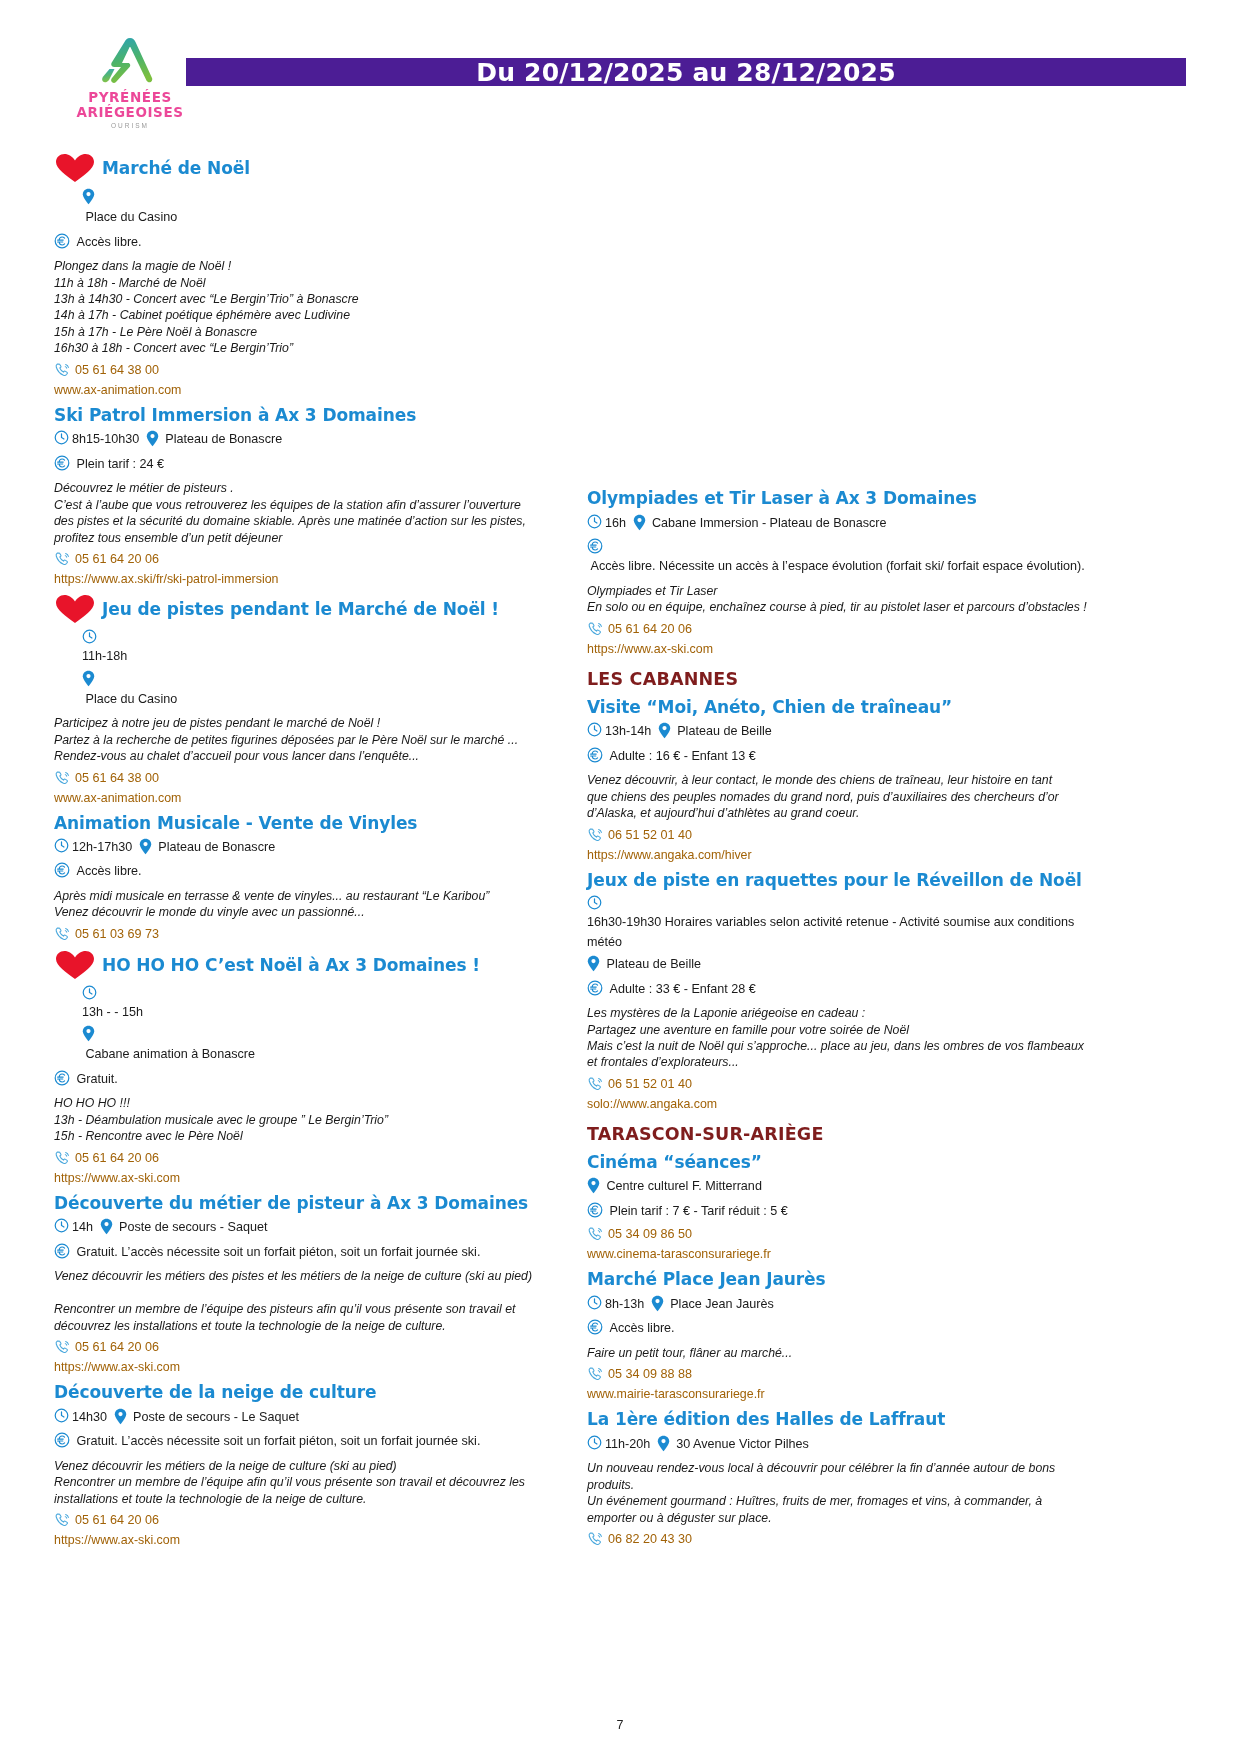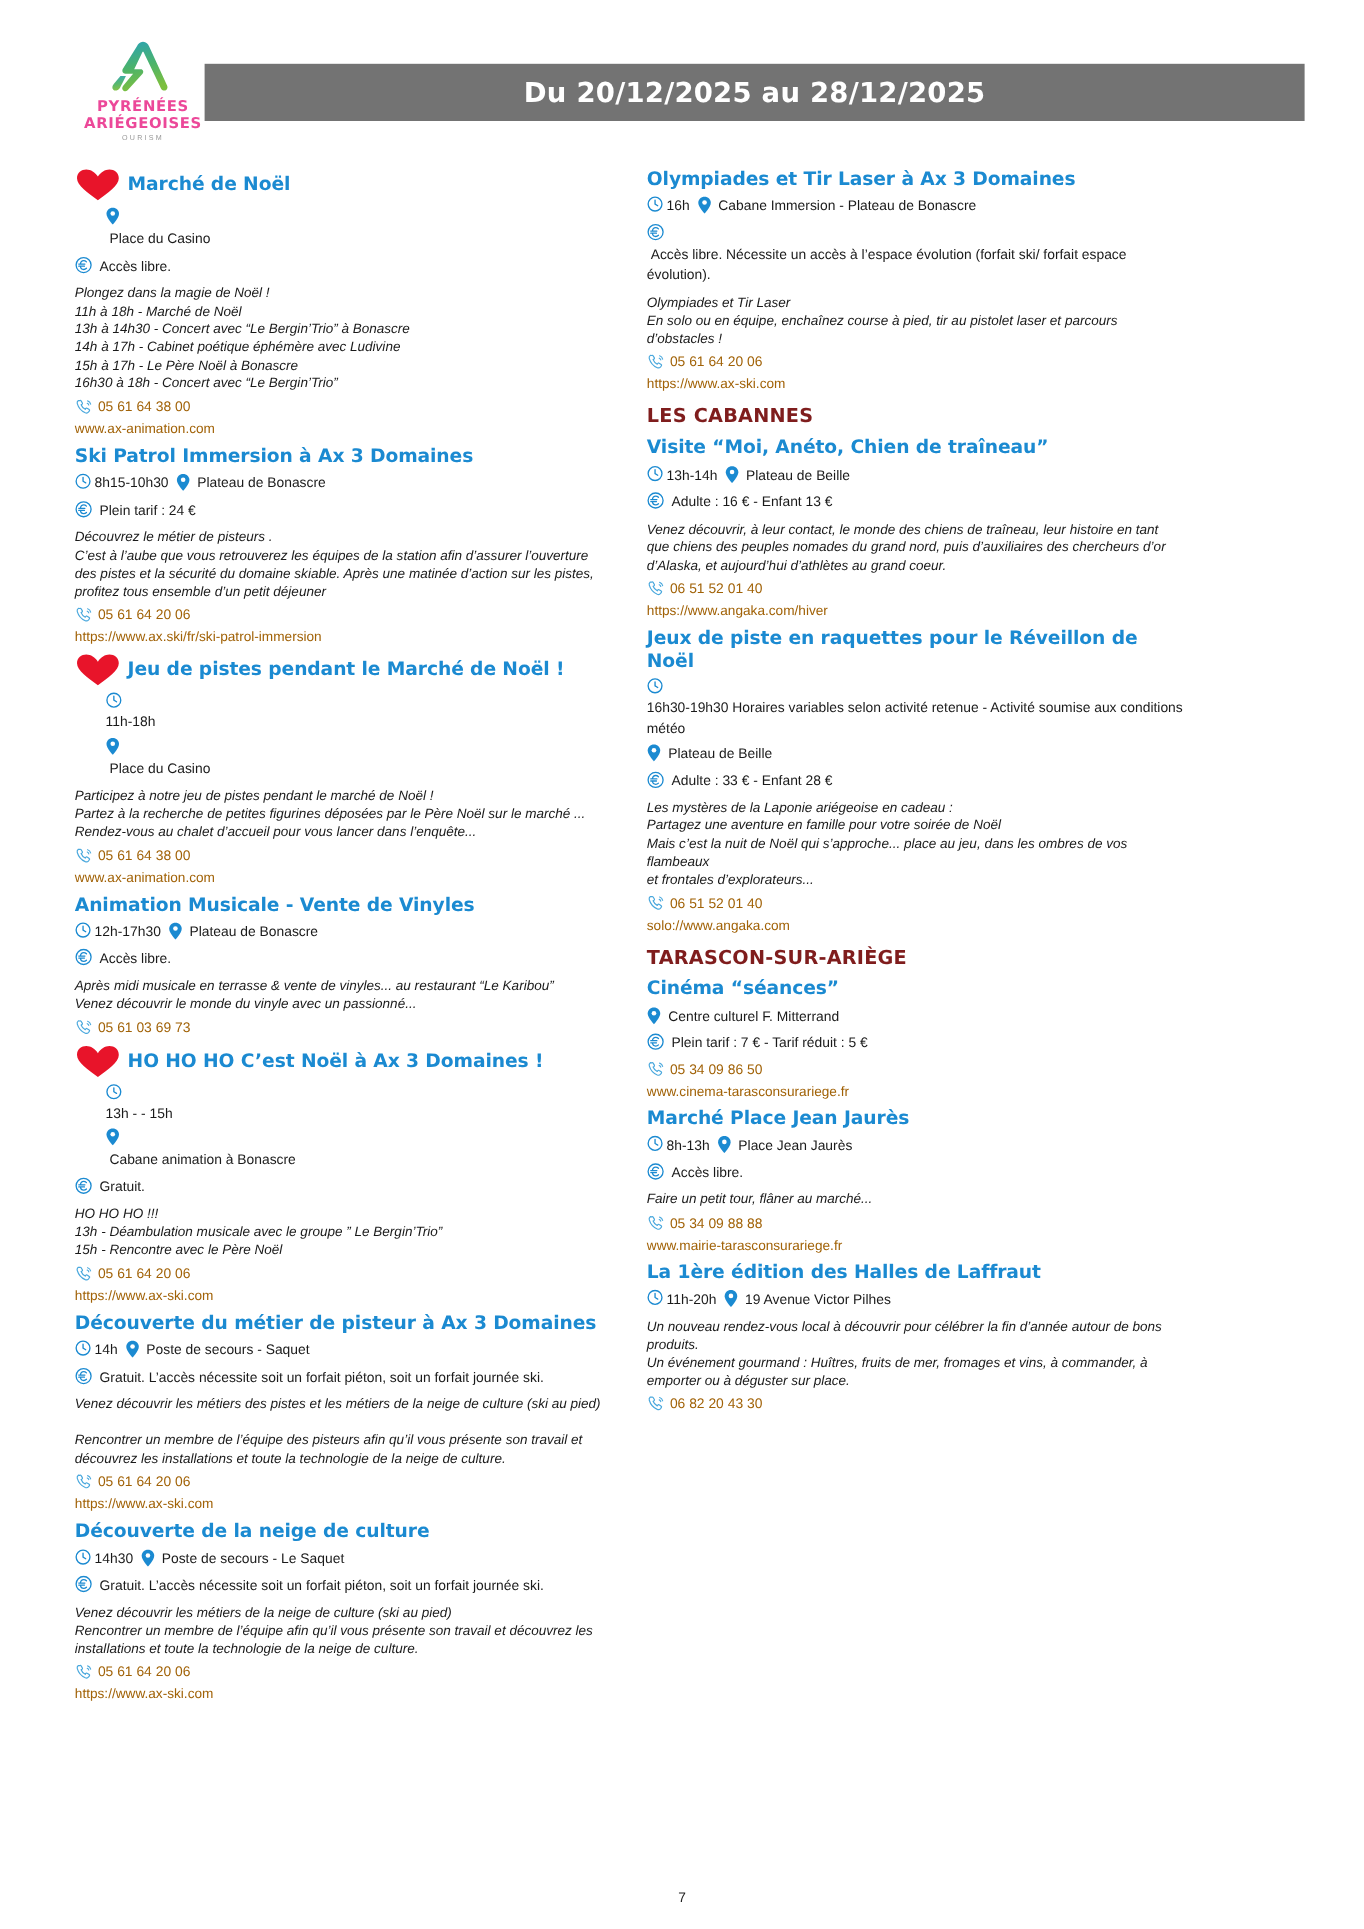--- a/index.html
+++ b/index.html
@@ -39,41 +39,42 @@
     font-size: 6.5px;
     letter-spacing: 2px;
     color: #9a9a9a;
     margin-top: 2px;
   }
   .date-banner {
     position: absolute;
     left: 186px;
     top: 58px;
     width: 1000px;
-    height: 52px;
-    background: #737373;
+    height: 28px;
+    background: #4c1d95;
     color: #ffffff;
     font-size: 25px;
     font-weight: bold;
     letter-spacing: 0.2px;
     display: flex;
     align-items: center;
     justify-content: center;
     font-family: "DejaVu Sans", sans-serif;
   }
 
   
   .columns {
     position: absolute;
     top: 145px;
     left: 0;
     width: 1148px;
     display: flex;
     gap: 28px;
-    padding: 0 68px;
+    padding: 0 54px;
+    align-items: flex-end;
   }
   .col { width: 505px; }
 
   
   .town {
     font-size: 17.5px;
     font-weight: bold;
     color: #7f1d1d;
     letter-spacing: 0.2px;
     margin: 13px 0 4px 0;
@@ -607,21 +608,21 @@
         <div class="meta-row ">
           <svg class="ico" width="15" height="15" viewBox="0 0 16 16">
             <circle cx="8" cy="8" r="6.7" fill="none" stroke="#1b8ad1" stroke-width="1.3"></circle>
             <path d="M8 4.2 L8 8 L10.6 9.6" fill="none" stroke="#1b8ad1" stroke-width="1.3" stroke-linecap="round"></path>
           </svg>
           <span class="txt">11h-20h </span>
           <svg class="ico" width="13" height="17" viewBox="0 0 13 17">
             <path d="M6.5 0.8 C3.2 0.8 0.8 3.2 0.8 6.3 C0.8 10 6.5 16.2 6.5 16.2 C6.5 16.2 12.2 10 12.2 6.3 C12.2 3.2 9.8 0.8 6.5 0.8 Z" fill="#1b8ad1"></path>
             <circle cx="6.5" cy="6.1" r="2.1" fill="#ffffff"></circle>
           </svg>
-          <span class="txt"> 19 Avenue Victor Pilhes</span>
+          <span class="txt"> 30 Avenue Victor Pilhes</span>
         </div>
         <div class="desc">Un nouveau rendez-vous local à découvrir pour célébrer la fin d’année autour de bons
 produits.
 Un événement gourmand : Huîtres, fruits de mer, fromages et vins, à commander, à
 emporter ou à déguster sur place.</div>
         <div class="phone-row">
           <svg class="ico" width="16" height="16" viewBox="0 0 17 17">
             <path d="M3.4 2.2 C2.5 2.9 2 4 2.4 5.3 C3.4 8.8 6.6 12.6 10.1 14.1 C11.4 14.6 12.6 14.2 13.3 13.3 L14.1 12.2 C14.4 11.8 14.3 11.3 13.9 11 L11.9 9.7 C11.5 9.4 11 9.5 10.7 9.9 L10.1 10.7 C8.3 9.8 6.8 8.2 6.1 6.3 L7 5.8 C7.4 5.5 7.5 5 7.3 4.6 L6.1 2.6 C5.8 2.2 5.3 2.1 4.9 2.3 Z" fill="none" stroke="#4aa8dd" stroke-width="1.15" stroke-linejoin="round"></path>
             <path d="M12.4 2.6 C13.9 3.1 15 4.3 15.3 5.8 M12.0 4.9 C12.8 5.2 13.3 5.8 13.5 6.6" fill="none" stroke="#4aa8dd" stroke-width="1.1" stroke-linecap="round"></path>
           </svg>

